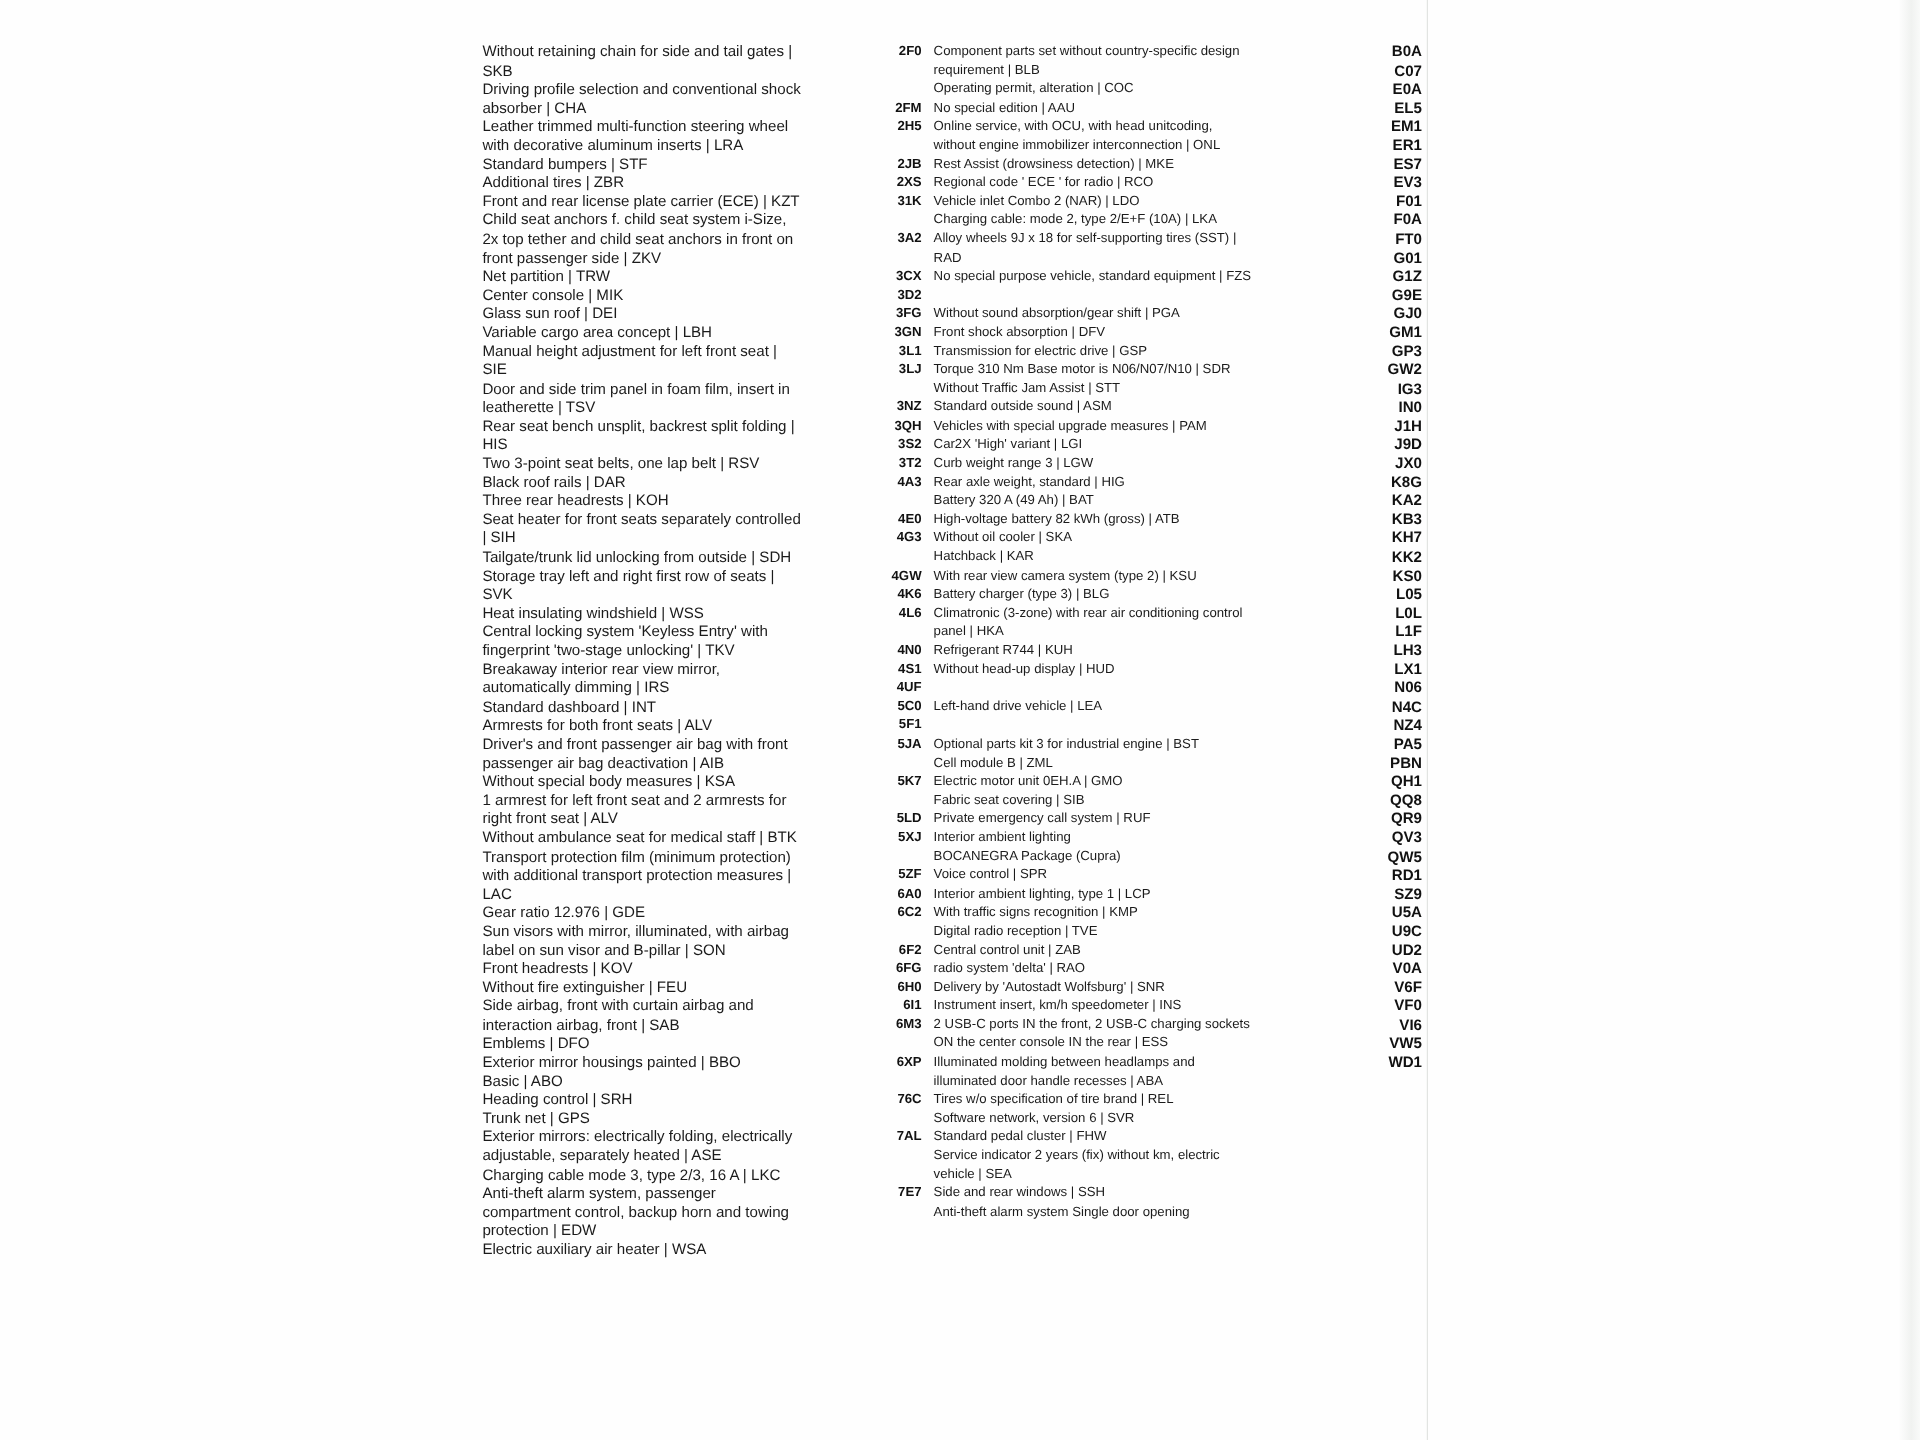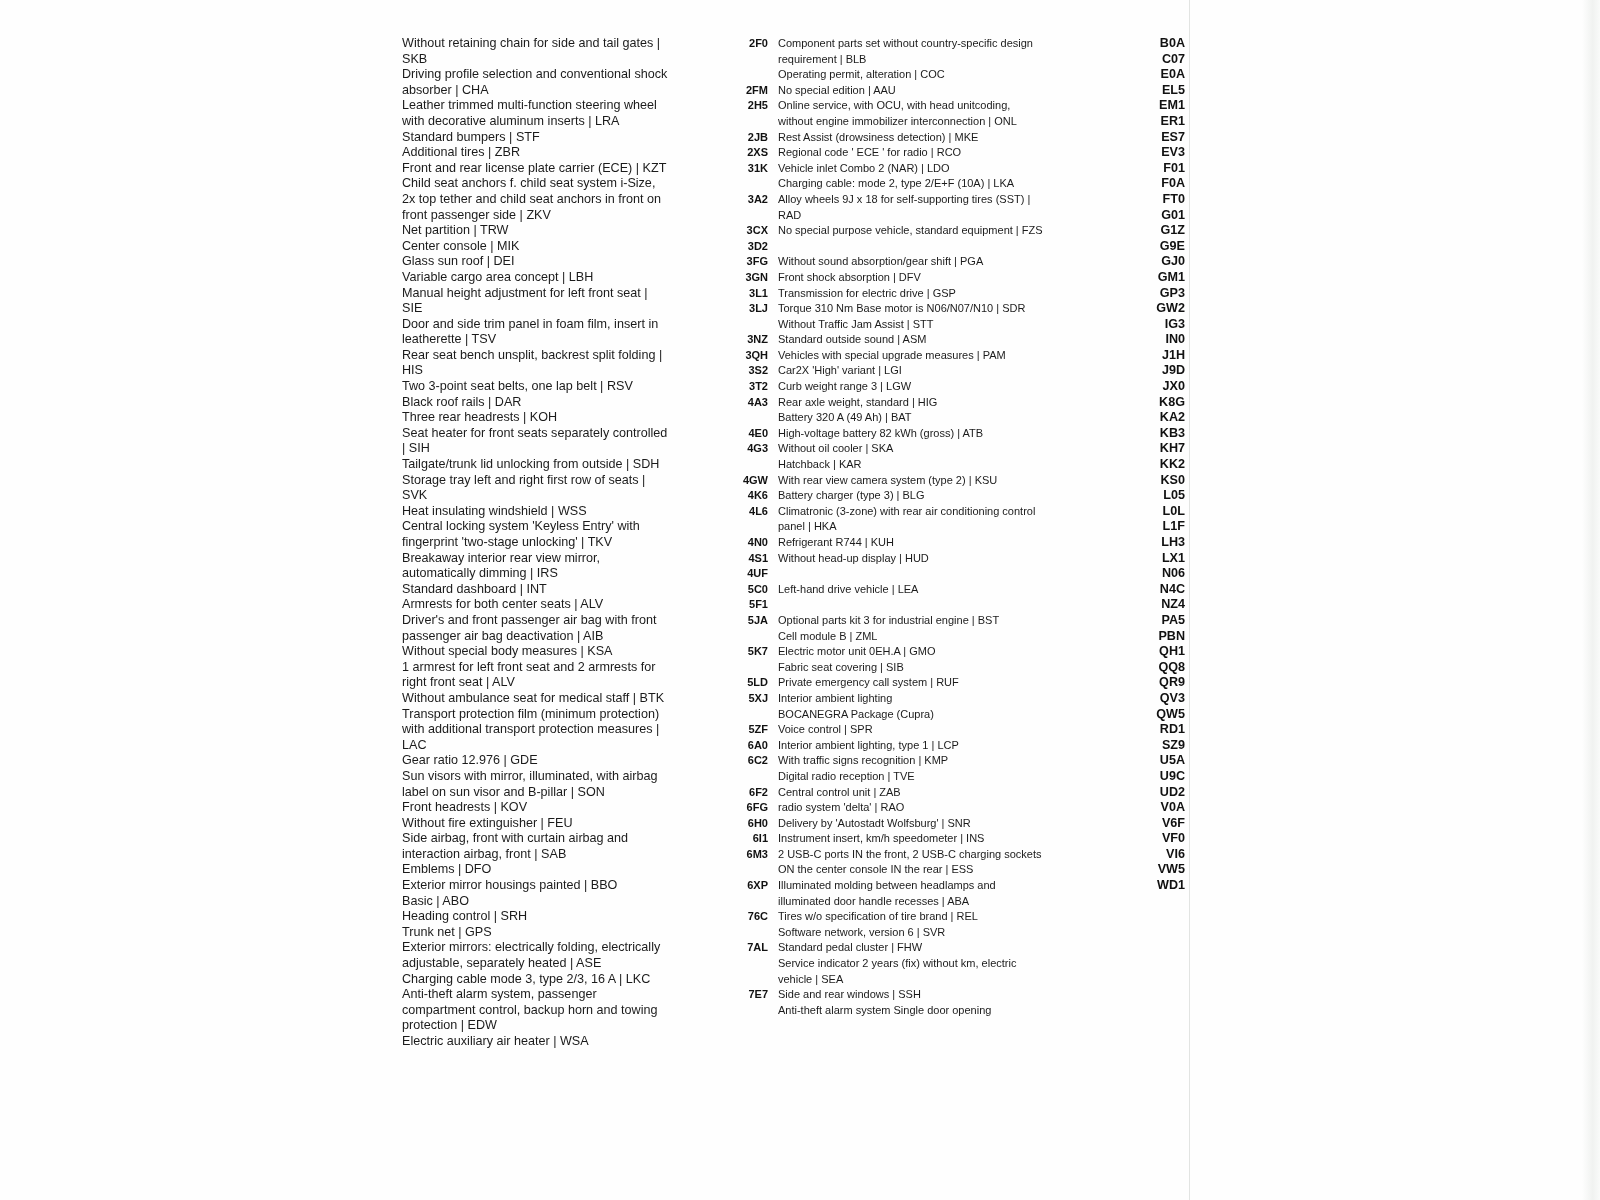--- a/index.html
+++ b/index.html
@@ -120,21 +120,21 @@
         <p class="entry">Two 3-point seat belts, one lap belt | RSV</p>
         <p class="entry">Black roof rails | DAR</p>
         <p class="entry">Three rear headrests | KOH</p>
         <p class="entry">Seat heater for front seats separately controlled | SIH</p>
         <p class="entry">Tailgate/trunk lid unlocking from outside | SDH</p>
         <p class="entry">Storage tray left and right first row of seats | SVK</p>
         <p class="entry">Heat insulating windshield | WSS</p>
         <p class="entry">Central locking system 'Keyless Entry' with fingerprint 'two-stage unlocking' | TKV</p>
         <p class="entry">Breakaway interior rear view mirror, automatically dimming | IRS</p>
         <p class="entry">Standard dashboard | INT</p>
-        <p class="entry">Armrests for both center seats | ALV</p>
+        <p class="entry">Armrests for both front seats | ALV</p>
         <p class="entry">Driver's and front passenger air bag with front passenger air bag deactivation | AIB</p>
         <p class="entry">Without special body measures | KSA</p>
         <p class="entry">1 armrest for left front seat and 2 armrests for right front seat | ALV</p>
         <p class="entry">Without ambulance seat for medical staff | BTK</p>
         <p class="entry">Transport protection film (minimum protection) with additional transport protection measures | LAC</p>
         <p class="entry">Gear ratio 12.976 | GDE</p>
         <p class="entry">Sun visors with mirror, illuminated, with airbag label on sun visor and B-pillar | SON</p>
         <p class="entry">Front headrests | KOV</p>
         <p class="entry">Without fire extinguisher | FEU</p>
         <p class="entry">Side airbag, front with curtain airbag and interaction airbag, front | SAB</p>

